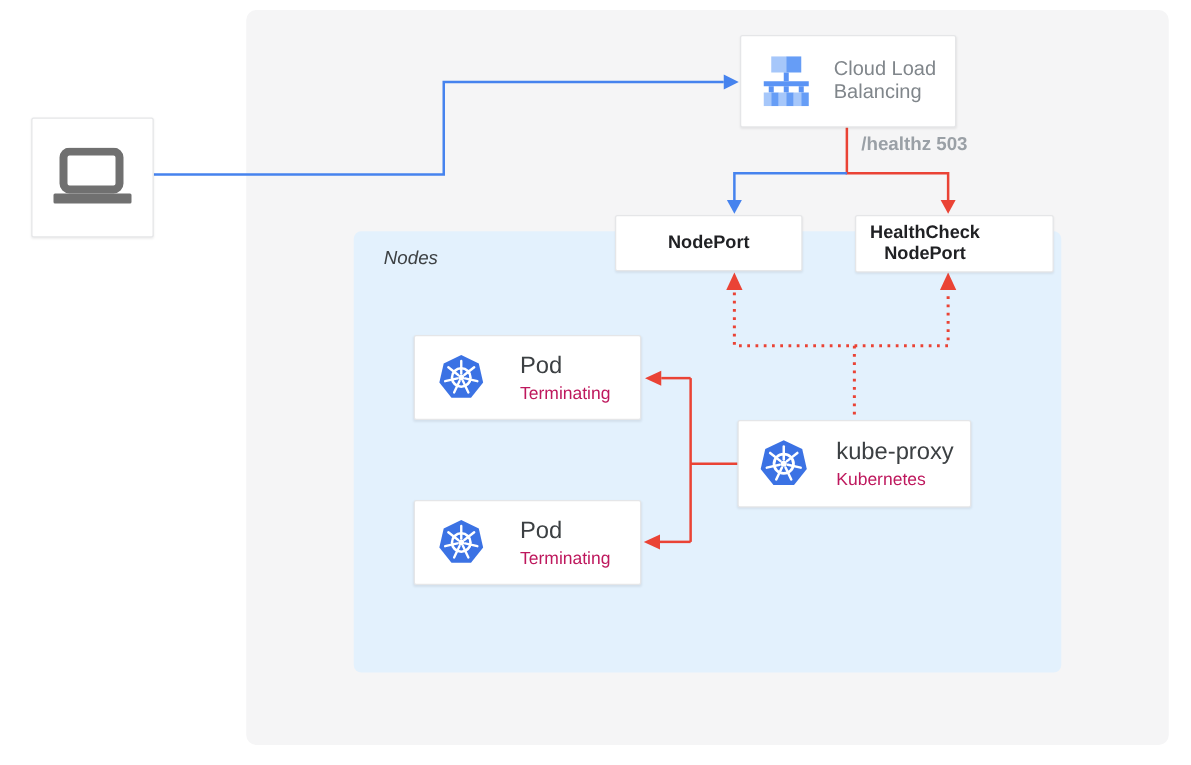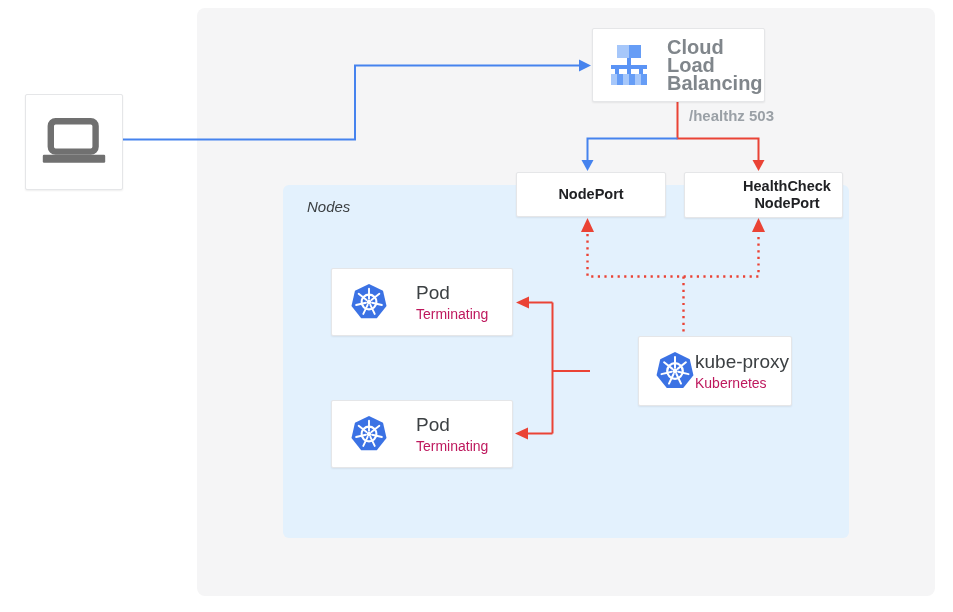--- a/index.html
+++ b/index.html
@@ -11,33 +11,33 @@
   .nodes-panel{position:absolute;left:283px;top:185px;width:566px;height:353px;
     background:#e3f1fd;border-radius:6px;}
   .nodes-panel-label{position:absolute;left:307px;top:198px;font-size:15px;color:#3c4043;font-style:italic;}
 
   .card{position:absolute;background:#ffffff;border:1px solid #e5e6e8;border-radius:2px;
     box-shadow:0 1px 2px rgba(0,0,0,0.07);display:flex;align-items:center;box-sizing:border-box;}
 
   .client-card{left:25px;top:94px;width:98px;height:96px;justify-content:center;}
 
   .clb-card{left:592px;top:28px;width:173px;height:74px;padding-left:14px;gap:16px;}
-  .clb-label{font-size:20px;line-height:18px;color:#80868b;width:84px;font-weight:bold;}
+  .clb-label{font-size:16px;line-height:18px;color:#80868b;width:84px;}
 
-  .np-card{left:516px;top:172px;width:150px;height:45px;justify-content:center;}
-  .hc-card{left:684px;top:172px;width:159px;height:46px;justify-content:flex-end;text-align:center;}
+  .np-card{left:492px;top:172px;width:150px;height:45px;justify-content:center;}
+  .hc-card{left:684px;top:172px;width:159px;height:46px;justify-content:flex-start;text-align:center;}
   .bold-label{font-size:14.5px;font-weight:bold;color:#202124;line-height:17px;}
   .hc-card .bold-label{width:110px;}
 
   .k8s-card .texts{display:flex;flex-direction:column;gap:2px;}
   .k8s-title{font-size:19px;color:#3c4043;}
   .k8s-sub{font-size:14px;color:#be185d;}
   .pod1-card{left:331px;top:268px;width:182px;height:68px;padding-left:18px;gap:28px;}
   .pod2-card{left:331px;top:400px;width:182px;height:68px;padding-left:18px;gap:28px;}
-  .kp-card{left:590px;top:336px;width:154px;height:70px;padding-left:16px;margin-left:48px;}
+  .kp-card{left:590px;top:336px;width:187px;height:70px;padding-left:16px;gap:22px;}
 
   .healthz-label{position:absolute;left:689px;top:107px;font-size:15px;font-weight:bold;color:#9aa0a6;}
 
   .arrows{position:absolute;left:0;top:0;width:953px;height:612px;pointer-events:none;}
   .hidden-defs{position:absolute;width:0;height:0;overflow:hidden;}
 </style>
 </head>
 <body>
 
 <svg class="hidden-defs" aria-hidden="true">

